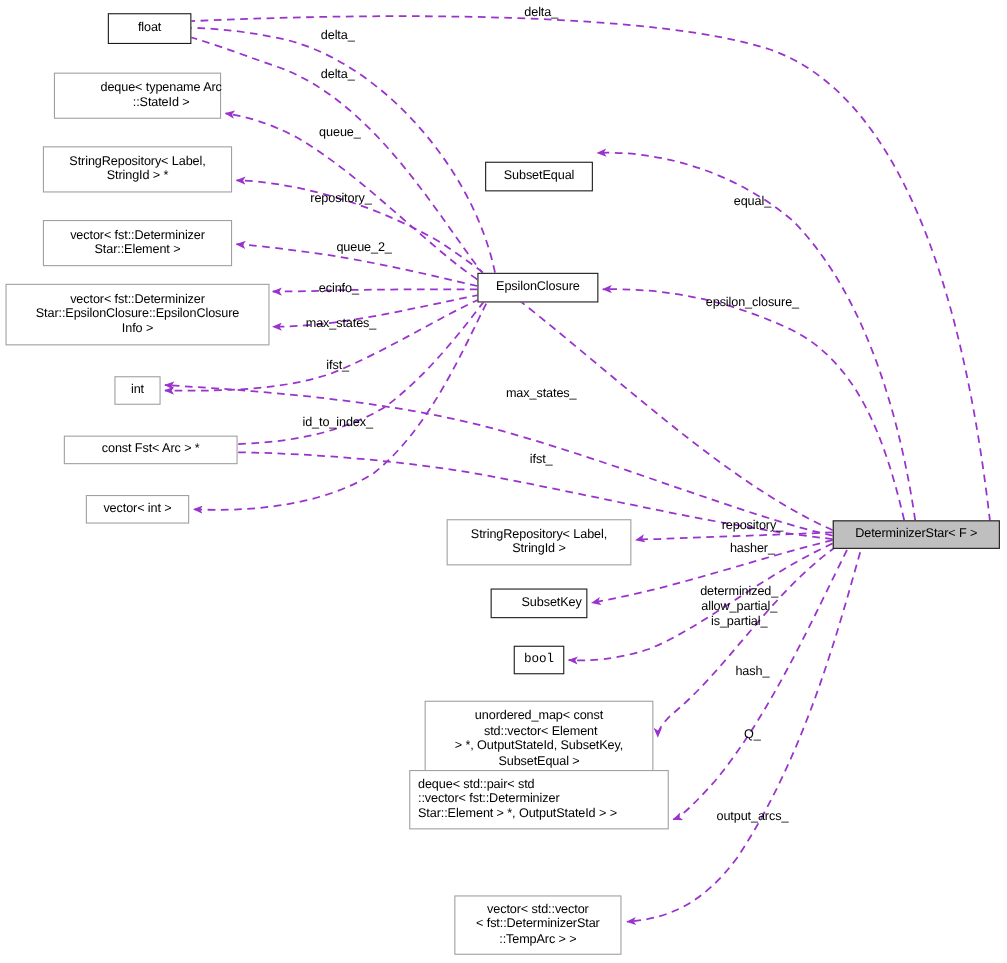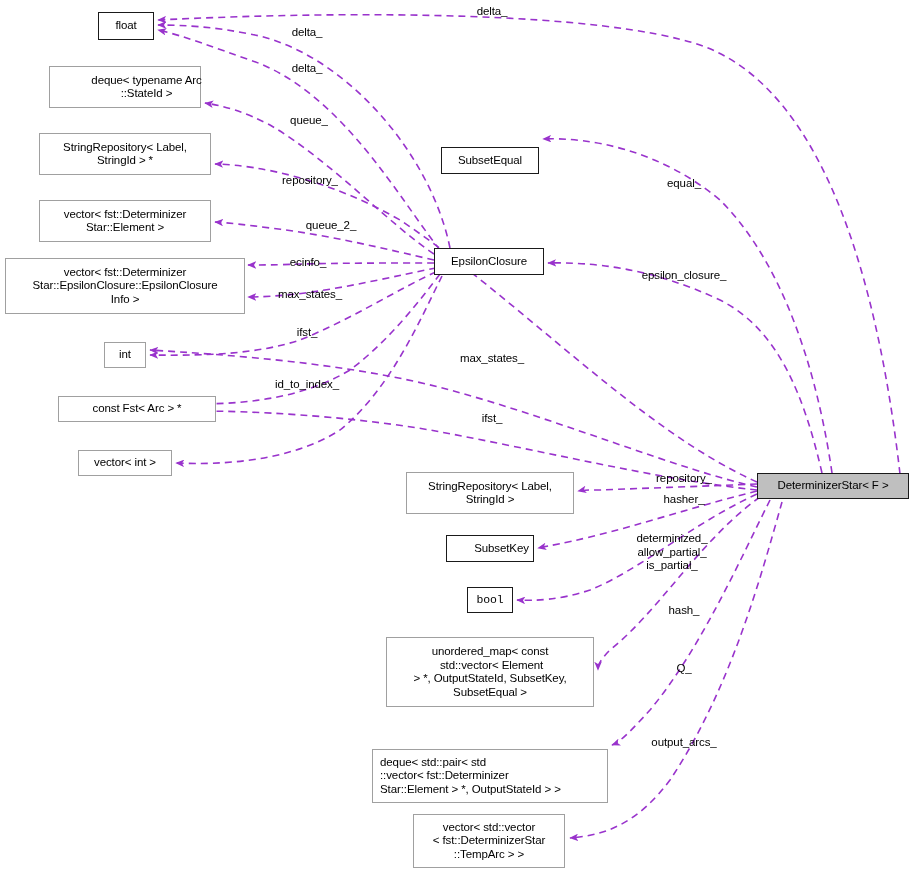--- a/index.html
+++ b/index.html
@@ -93,21 +93,21 @@
         <path d="M 822,473 C 805,400 780,330 720,300 C 650,267 590,262 548,263" fill="none" stroke="#9933cc" stroke-width="1.6" stroke-dasharray="7,5" marker-end="url(#arrowPurple)"></path>
         <path d="M 757,484 C 710,486 650,488 600,490 C 590,490 583,490 578,491" fill="none" stroke="#9933cc" stroke-width="1.6" stroke-dasharray="7,5" marker-end="url(#arrowPurple)"></path>
         <path d="M 757,491 C 700,505 640,525 590,537 C 565,543 548,546 538,548" fill="none" stroke="#9933cc" stroke-width="1.6" stroke-dasharray="7,5" marker-end="url(#arrowPurple)"></path>
         <path d="M 757,494 C 690,525 640,570 590,590 C 560,600 535,601 517,600" fill="none" stroke="#9933cc" stroke-width="1.6" stroke-dasharray="7,5" marker-end="url(#arrowPurple)"></path>
         <path d="M 760,497 C 700,540 660,610 610,650 C 600,660 598,665 598,670" fill="none" stroke="#9933cc" stroke-width="1.6" stroke-dasharray="7,5" marker-end="url(#arrowPurple)"></path>
         <path d="M 770,500 C 740,560 700,650 650,710 C 630,732 620,742 612,745" fill="none" stroke="#9933cc" stroke-width="1.6" stroke-dasharray="7,5" marker-end="url(#arrowPurple)"></path>
         <path d="M 782,502 C 760,580 730,690 670,780 C 640,820 610,835 570,838" fill="none" stroke="#9933cc" stroke-width="1.6" stroke-dasharray="7,5" marker-end="url(#arrowPurple)"></path>
       </g>
   </svg>
   <div id="node-layer">
-      <div class="node-box klass" style="left: 98px; top: 12px; width: 56px; height: 28px;">float</div>
+      <div class="node-box klass" style="left: 98px; top: 12px; width: 76px; height: 28px;">float</div>
       <div class="node-box template" style="left: 49px; top: 66px; width: 152px; height: 42px; padding-left: 43px;">deque&lt; typename Arc
 ::StateId &gt;</div>
       <div class="node-box template" style="left: 39px; top: 133px; width: 172px; height: 42px;">StringRepository&lt; Label,
 StringId &gt; *</div>
       <div class="node-box template" style="left: 39px; top: 200px; width: 172px; height: 42px;">vector&lt; fst::Determinizer
 Star::Element &gt;</div>
       <div class="node-box template" style="left: 5px; top: 258px; width: 240px; height: 56px;">vector&lt; fst::Determinizer
 Star::EpsilonClosure::EpsilonClosure
 Info &gt;</div>
       <div class="node-box template" style="left: 104px; top: 342px; width: 42px; height: 26px;">int</div>
@@ -116,21 +116,21 @@
       <div class="node-box klass" style="left: 441px; top: 118px; width: 98px; height: 27px; margin-top: 29px;">SubsetEqual</div>
       <div class="node-box klass" style="left: 434px; top: 248px; width: 110px; height: 27px;">EpsilonClosure</div>
       <div class="node-box template" style="left: 406px; top: 472px; width: 168px; height: 42px;">StringRepository&lt; Label,
 StringId &gt;</div>
       <div class="node-box klass" style="left: 446px; top: 535px; width: 88px; height: 27px; padding-left: 23px;">SubsetKey</div>
       <div class="node-box klass" style="left: 467px; top: 587px; width: 46px; height: 26px; font-family: Liberation Mono, monospace;">bool</div>
       <div class="node-box template" style="left: 386px; top: 637px; width: 208px; height: 70px;">unordered_map&lt; const
  std::vector&lt; Element
 &gt; *, OutputStateId, SubsetKey,
 SubsetEqual &gt;</div>
-      <div class="node-box template leftalign" style="left: 372px; top: 749px; width: 236px; height: 54px;">deque&lt; std::pair&lt; std
+      <div class="node-box template leftalign" style="left: 372px; top: 700px; width: 236px; height: 54px;">deque&lt; std::pair&lt; std
 ::vector&lt; fst::Determinizer
 Star::Element &gt; *, OutputStateId &gt; &gt;</div>
       <div class="node-box template" style="left: 413px; top: 814px; width: 152px; height: 54px;">vector&lt; std::vector
 &lt; fst::DeterminizerStar
 ::TempArc &gt; &gt;</div>
       <div class="node-box current" style="left: 757px; top: 473px; width: 152px; height: 26px;">DeterminizerStar&lt; F &gt;</div>
     </div>
   <div id="label-layer">
       <div class="edge-label" style="left: 492px; top: 12px;">delta_</div>
       <div class="edge-label" style="left: 307px; top: 33px;">delta_</div>

